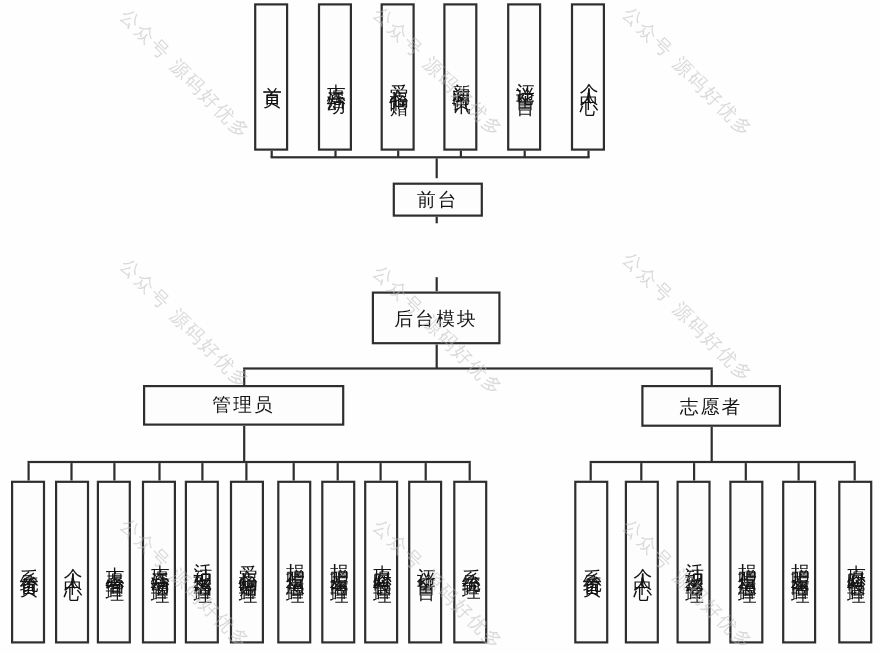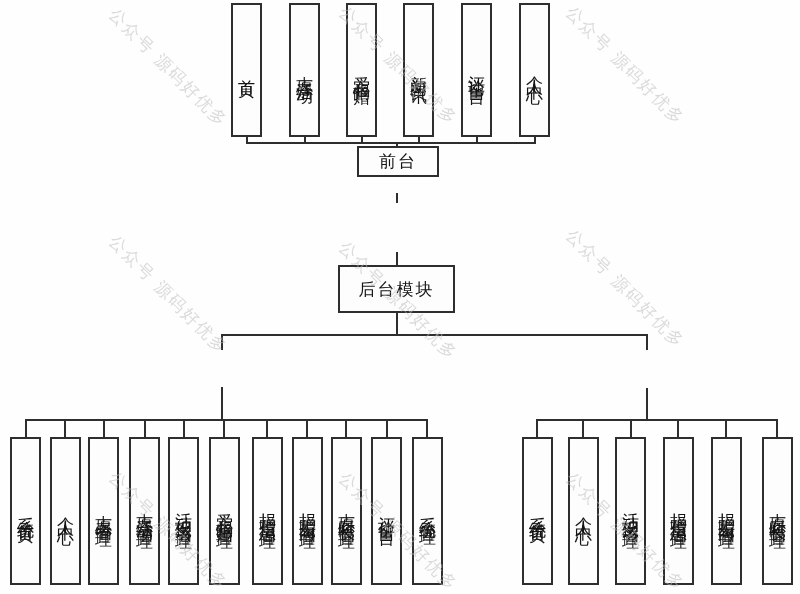--- a/index.html
+++ b/index.html
@@ -125,26 +125,32 @@
   <div class="node vbox top-row" style="left:403px">
       <span>新闻资讯</span>
     </div>
   <div class="node vbox top-row" style="left:461px">
       <span>评论留言</span>
     </div>
   <div class="node vbox top-row" style="left:519px">
       <span>个人中心</span>
     </div>
 
-  <div class="node hbox" style="left:357px;top:146px;width:82px;height:31px">
+  <div class="node hbox" style="left:357px;top:166px;width:82px;height:31px">
       <span>前台</span>
     </div>
   <div class="node hbox" style="left:338px;top:265px;width:117px;height:48px">
       <span>后台模块</span>
     </div>
+  <div class="node hbox" style="left:130px;top:350px;width:183px;height:37px">
+      <span>管理员</span>
+    </div>
+  <div class="node hbox" style="left:583px;top:350px;width:127px;height:38px">
+      <span>志愿者</span>
+    </div>
 
   <div class="node vbox bottom-row" style="left:10px">
       <span>系统首页</span>
     </div>
   <div class="node vbox bottom-row" style="left:50px">
       <span>个人中心</span>
     </div>
   <div class="node vbox bottom-row" style="left:88px">
       <span>志愿者管理</span>
     </div>

